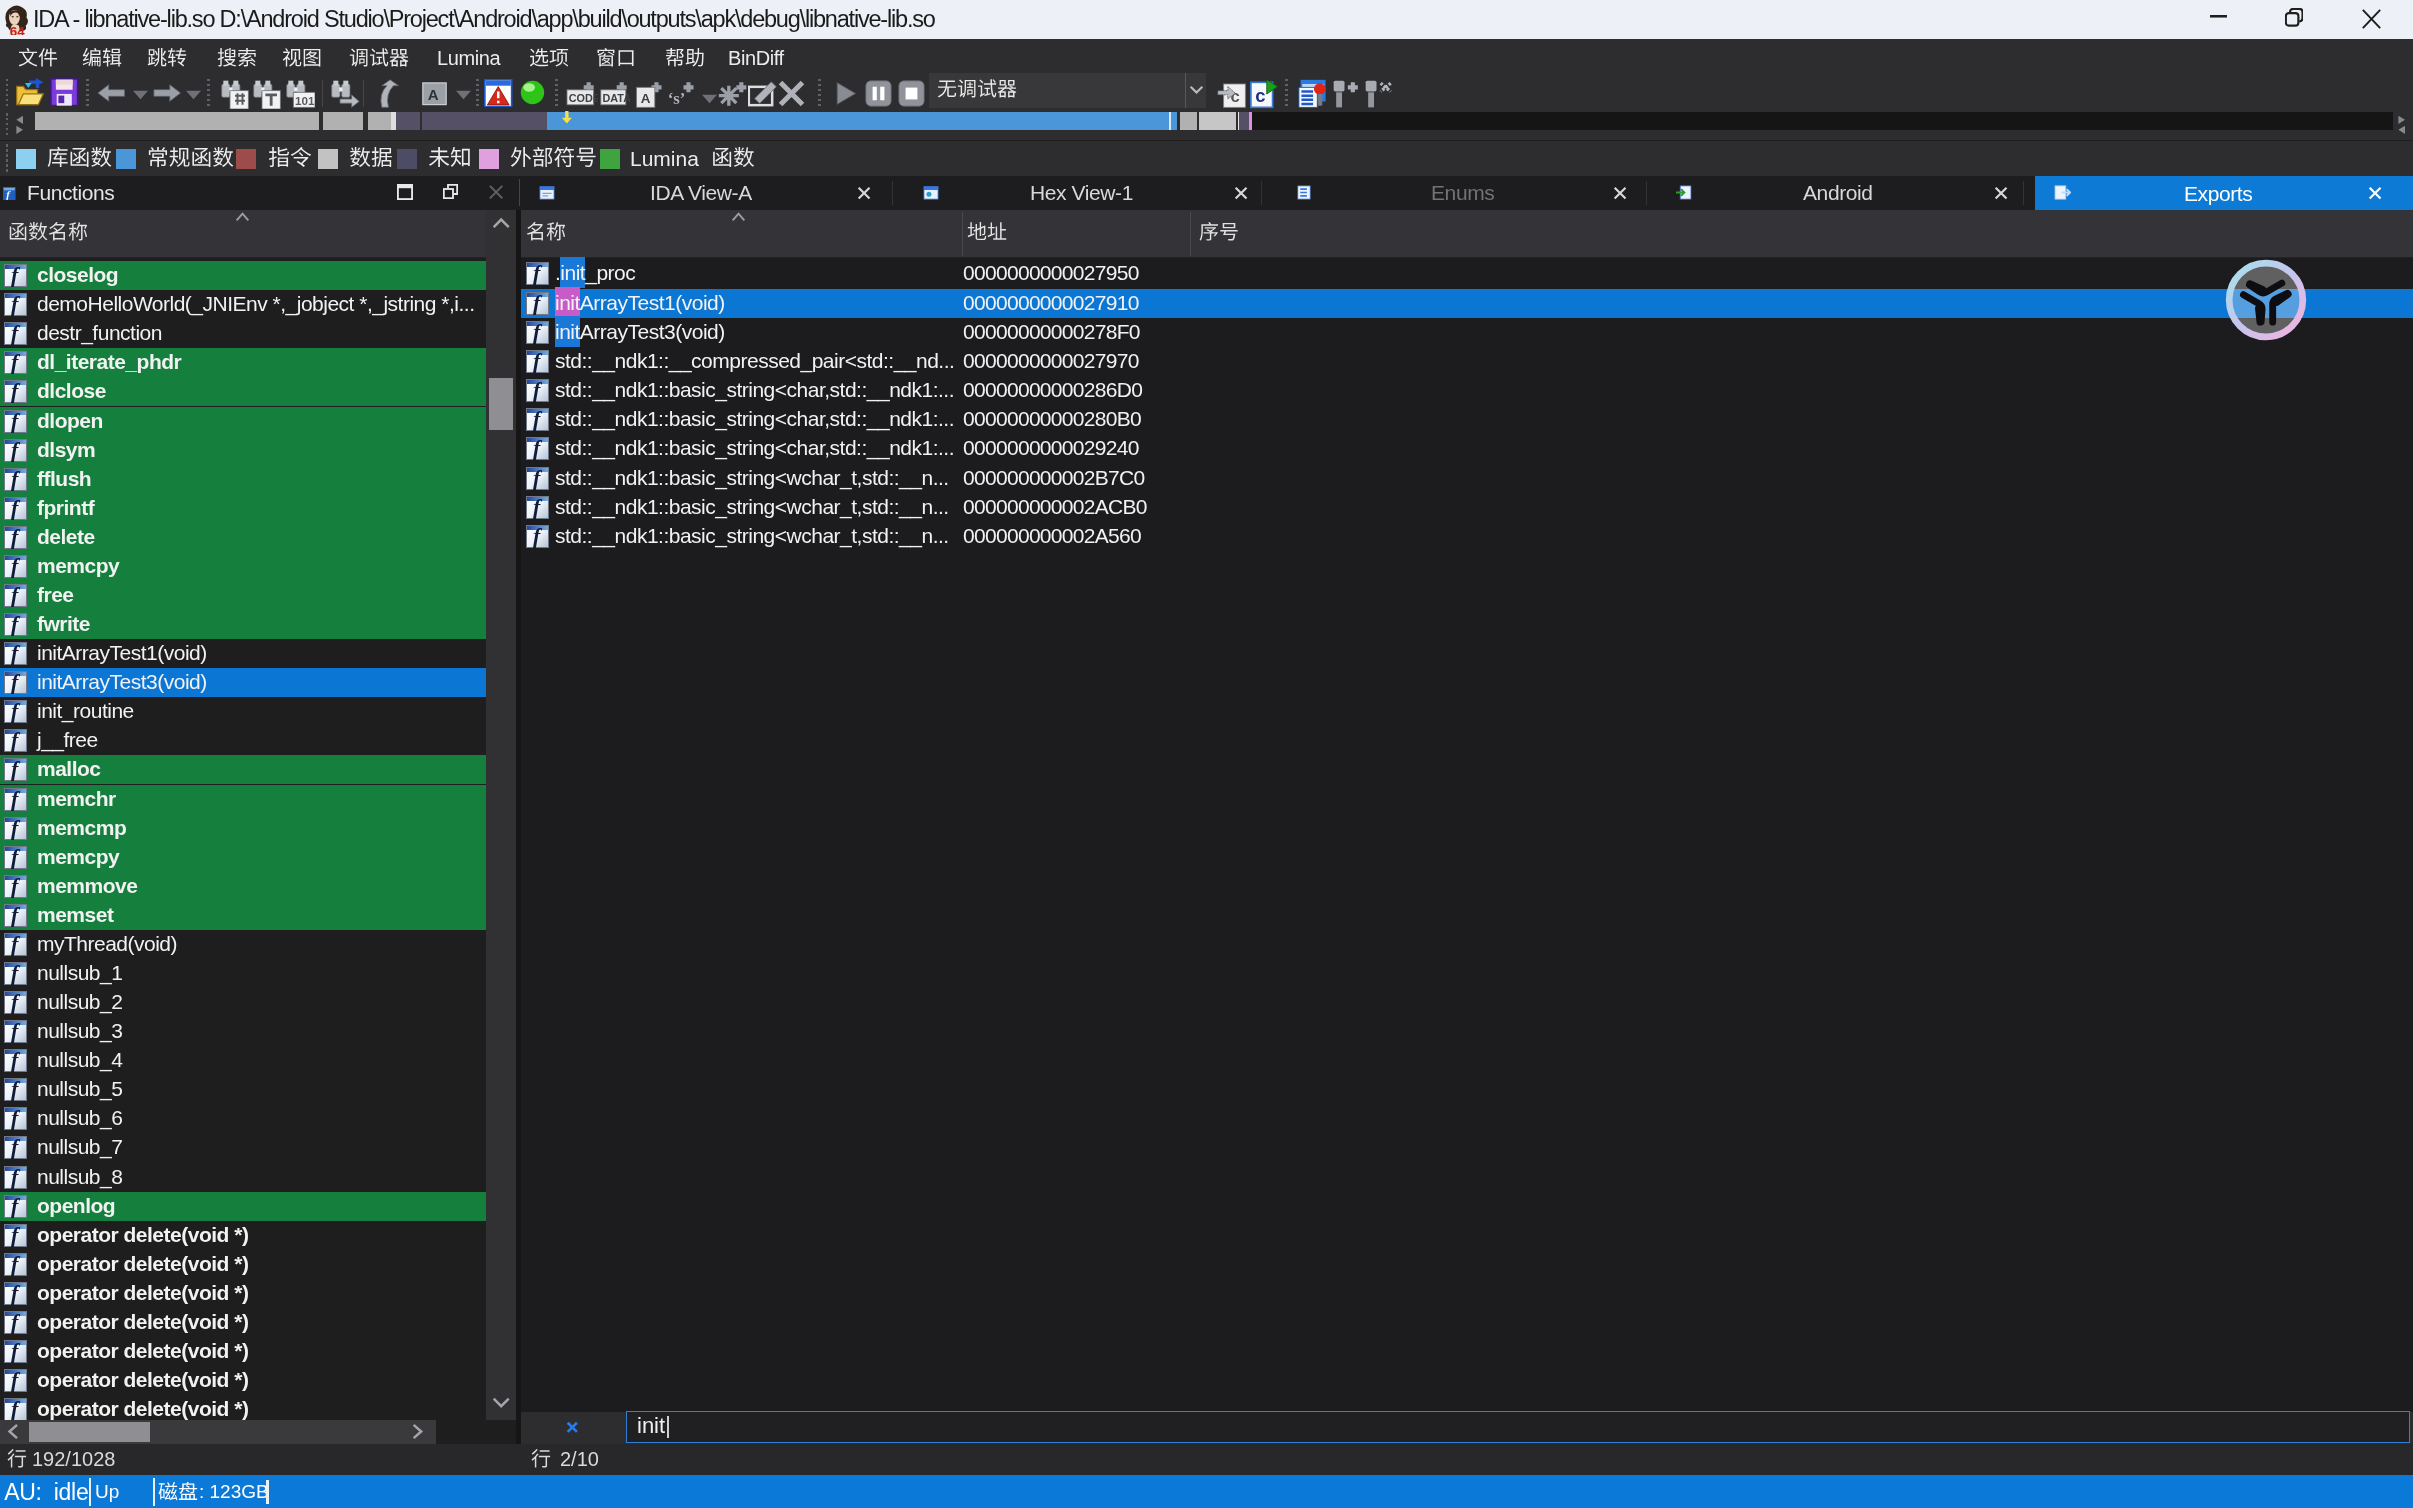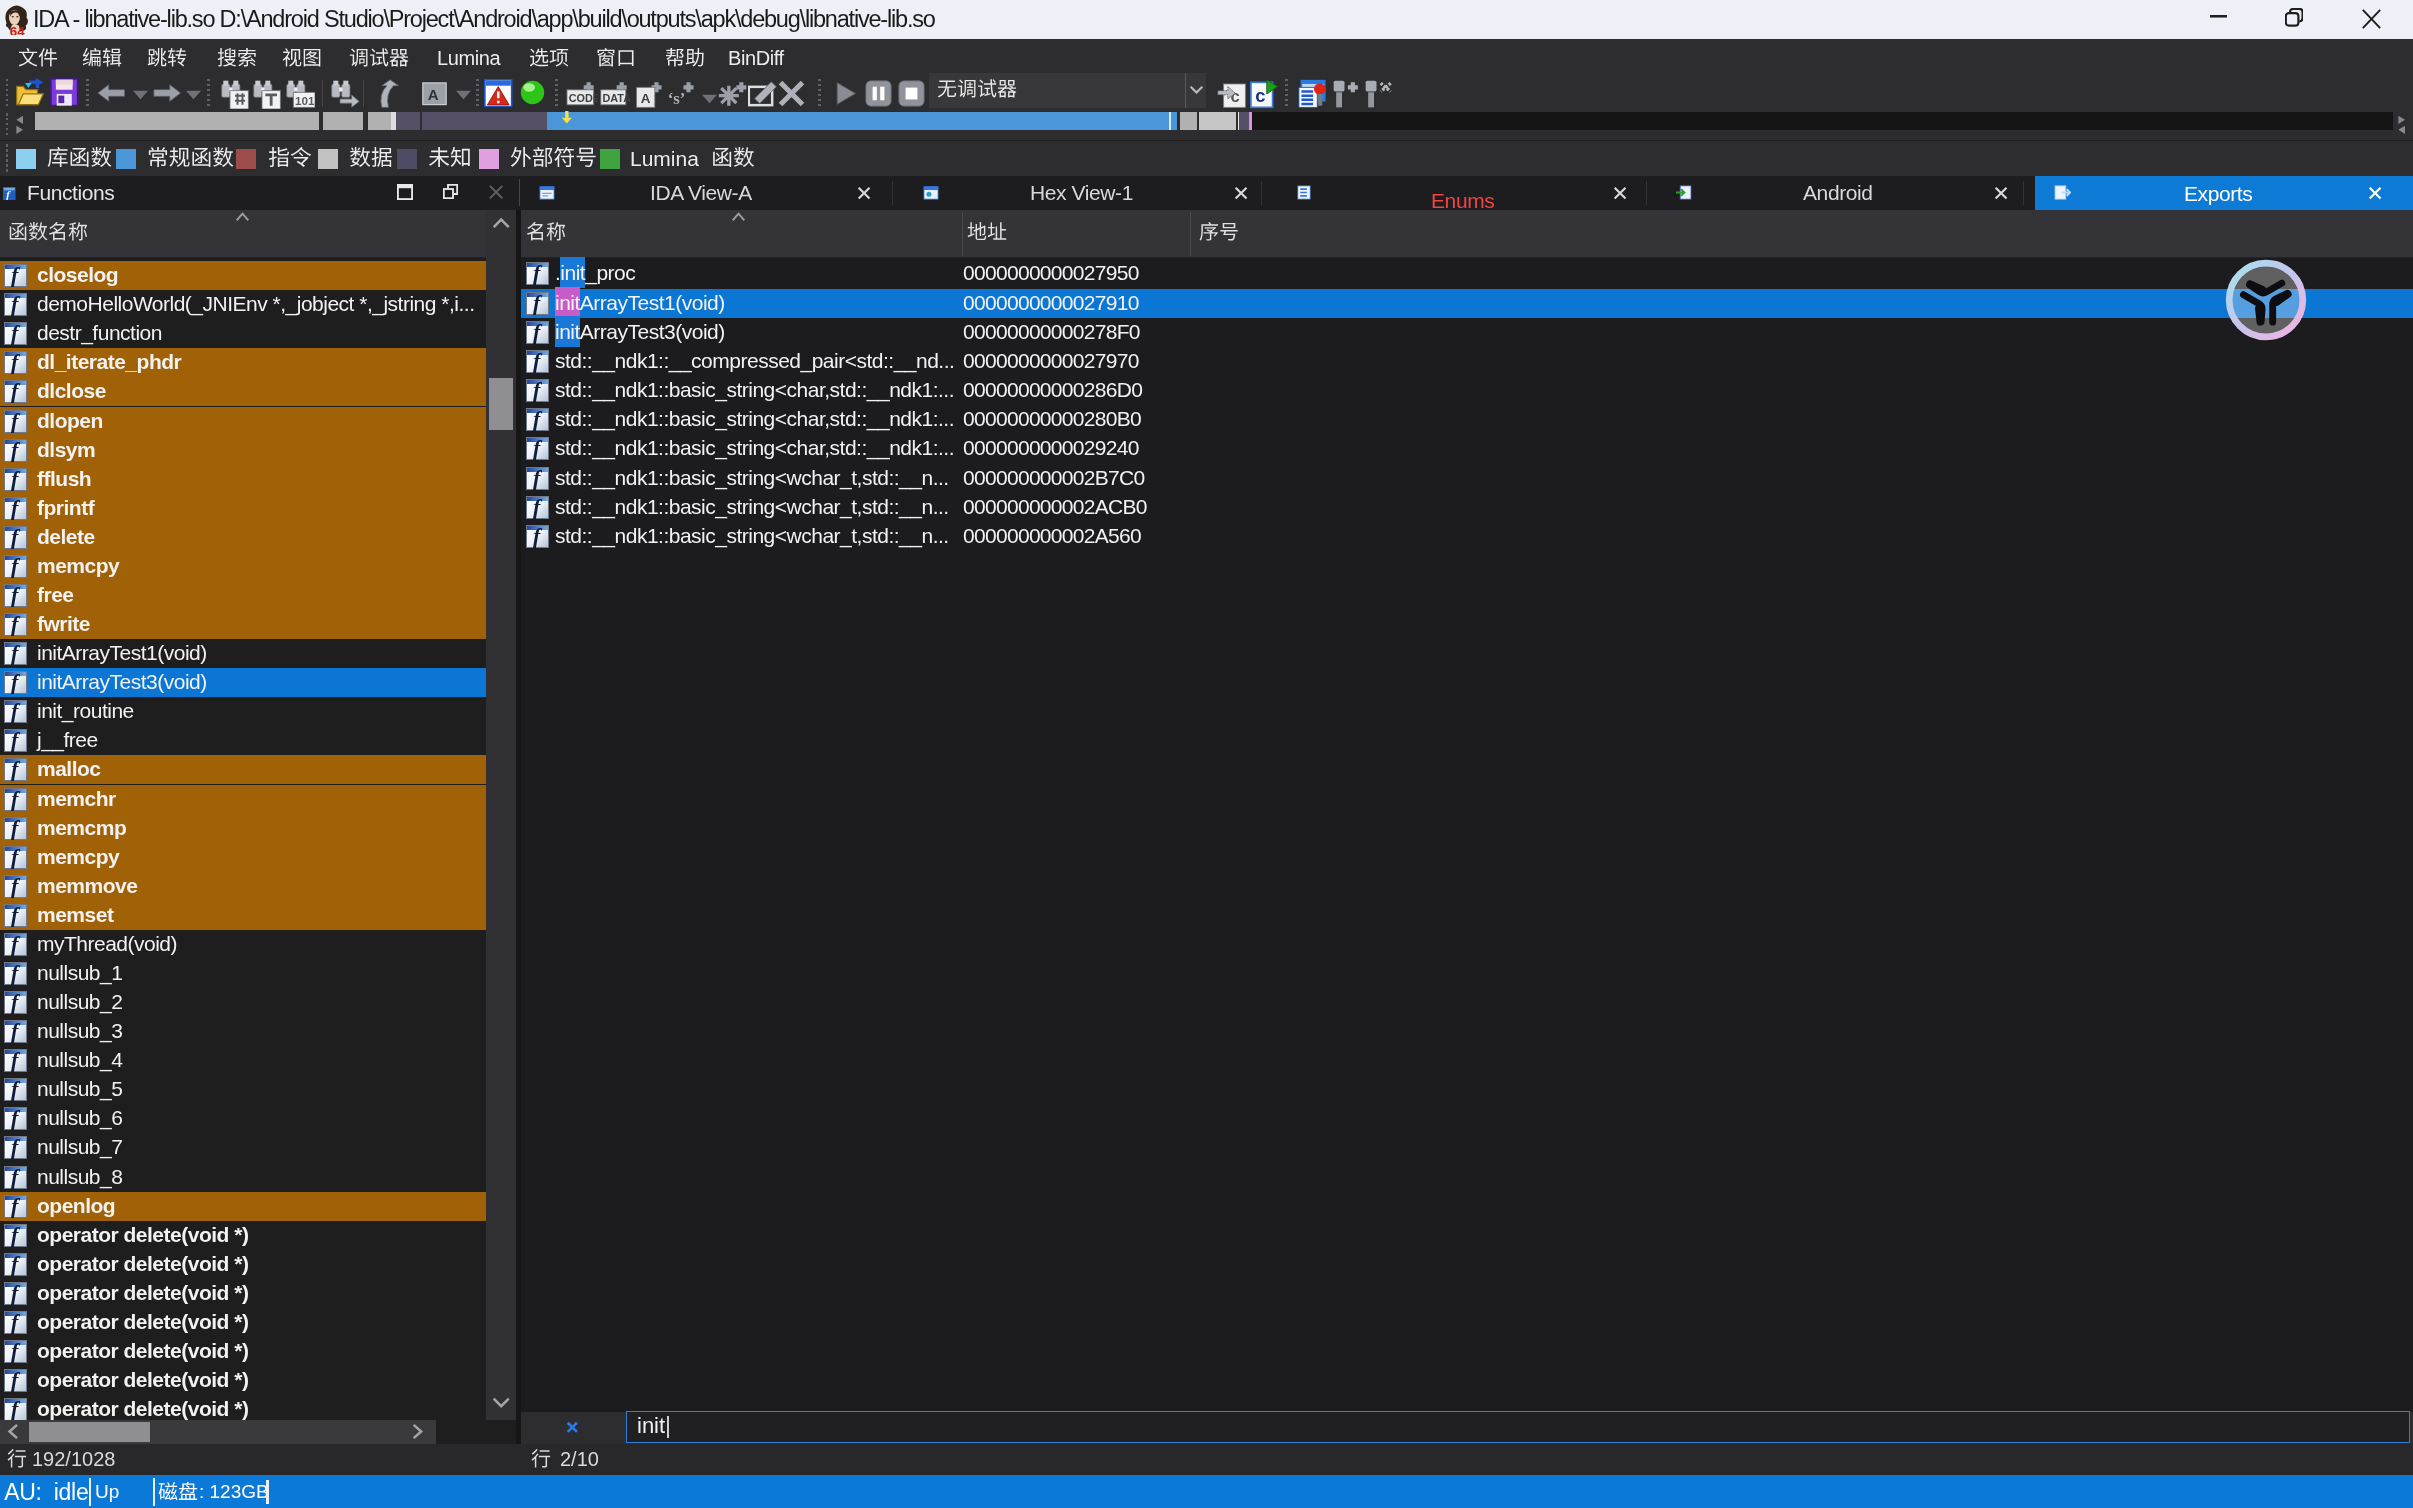--- a/index.html
+++ b/index.html
@@ -9,21 +9,21 @@
 #toolbar{position:absolute;left:0;top:77px;width:2413px;height:34px;background:#2d2d2f}
 #bandrow{position:absolute;left:0;top:111px;width:2413px;height:29px;background:#2d2d2f}
 #legend{position:absolute;left:0;top:141px;width:2413px;height:35px;background:#2d2d2f}
 #tabs{position:absolute;left:0;top:176px;width:2413px;height:34px;background:#1d1d1f}
 #content{position:absolute;left:0;top:210px;width:2413px;height:1299px;background:#1c1c1e}
 .mi{position:absolute;top:0;height:39px;display:flex;align-items:center;color:#ececec}
 .mlat{font-size:20px;letter-spacing:-0.4px;color:#ececec}
 .lr{position:absolute;left:0;width:486px;height:29px;color:#f2f2f2;font-size:21px;letter-spacing:-0.5px;white-space:nowrap;overflow:hidden}
 .rr{position:absolute;left:521px;width:1892px;height:29px;color:#f2f2f2;font-size:21px;letter-spacing:-0.5px;white-space:nowrap}
 .lr span,.rr span{position:absolute;top:0;line-height:28.5px}
-.p{background:#a16207;font-weight:bold}
+.p{background:#15803d;font-weight:bold}
 .D{font-weight:bold}
 .sel{background:#0c76d4}
 .fi{position:absolute;left:4.2px;top:2.5px;width:22.6px;height:23.5px;background:linear-gradient(135deg,#ffffff 0%,#eef3f9 50%,#b5c4d6 100%);border:0.8px solid #70788a}
 .fi::before{content:'';position:absolute;left:0px;top:0px;right:0px;height:4.2px;background:linear-gradient(90deg,#26479c,#74aade)}
 .fi::after{content:'f';position:absolute;left:5.9px;top:-2.5px;font:italic bold 22px "Liberation Serif";color:#101c38}
 .grip{position:absolute;width:2.5px;background-image:repeating-linear-gradient(180deg,#606065 0 2.5px,transparent 2.5px 5px)}
 .vline{position:absolute;width:1.7px;background:#46464a}
 .hl{background:#1a78d8;font-weight:inherit;padding:4.2px 0}
 .hlp{background:#c75bc7;font-weight:inherit;padding:4.2px 0}
 </style></head><body>
@@ -474,21 +474,21 @@
 <circle cx="7" cy="11" r="3" fill="#28a0c8"></circle>
     </svg>
 <div class="abs" style="left:1030px;top:0;height:34px;display:flex;align-items:center;color:#d8d8d8;font-size:21px;letter-spacing:-0.4px">Hex View-1</div>
 <svg class="abs" style="left:1234px;top:10px" width="14.2" height="14.2" viewBox="0 0 17 17">
       <path d="M2 2 L15 15 M15 2 L2 15" stroke="#d8d8d8" stroke-width="2.6"></path>
     </svg>
 <svg class="abs" style="left:1296px;top:9.2px" width="16" height="15" viewBox="0 0 19 18">
 <rect width="15" height="16" x="2" y="1" fill="#eef4fc" stroke="#3060b0"></rect>
 <path d="M5 5 L13 5 M5 9 L13 9 M5 13 L13 13" stroke="#3a76e0" stroke-width="2"></path>
     </svg>
-<div class="abs" style="left:1431px;top:8px;height:34px;display:flex;align-items:center;color:#ef4444;font-size:21px;letter-spacing:-0.4px">Enums</div>
+<div class="abs" style="left:1431px;top:0;height:34px;display:flex;align-items:center;color:#737373;font-size:21px;letter-spacing:-0.4px">Enums</div>
 <svg class="abs" style="left:1613px;top:10px" width="14.2" height="14.2" viewBox="0 0 17 17">
       <path d="M2 2 L15 15 M15 2 L2 15" stroke="#d8d8d8" stroke-width="2.6"></path>
     </svg>
 <svg class="abs" style="left:1675px;top:9.2px" width="17" height="15" viewBox="0 0 20 18">
 <rect width="13" height="16" x="6" y="1" fill="#eef4fc" stroke="#3060b0"></rect>
 <path d="M1 9 L10 9 M7 5 L11 9 L7 13" stroke="#28a028" stroke-width="2.4" fill="none"></path>
     </svg>
 <div class="abs" style="left:1803px;top:0;height:34px;display:flex;align-items:center;color:#d8d8d8;font-size:21px;letter-spacing:-0.4px">Android</div>
 <svg class="abs" style="left:1994px;top:10px" width="14.2" height="14.2" viewBox="0 0 17 17">
       <path d="M2 2 L15 15 M15 2 L2 15" stroke="#d8d8d8" stroke-width="2.6"></path>

